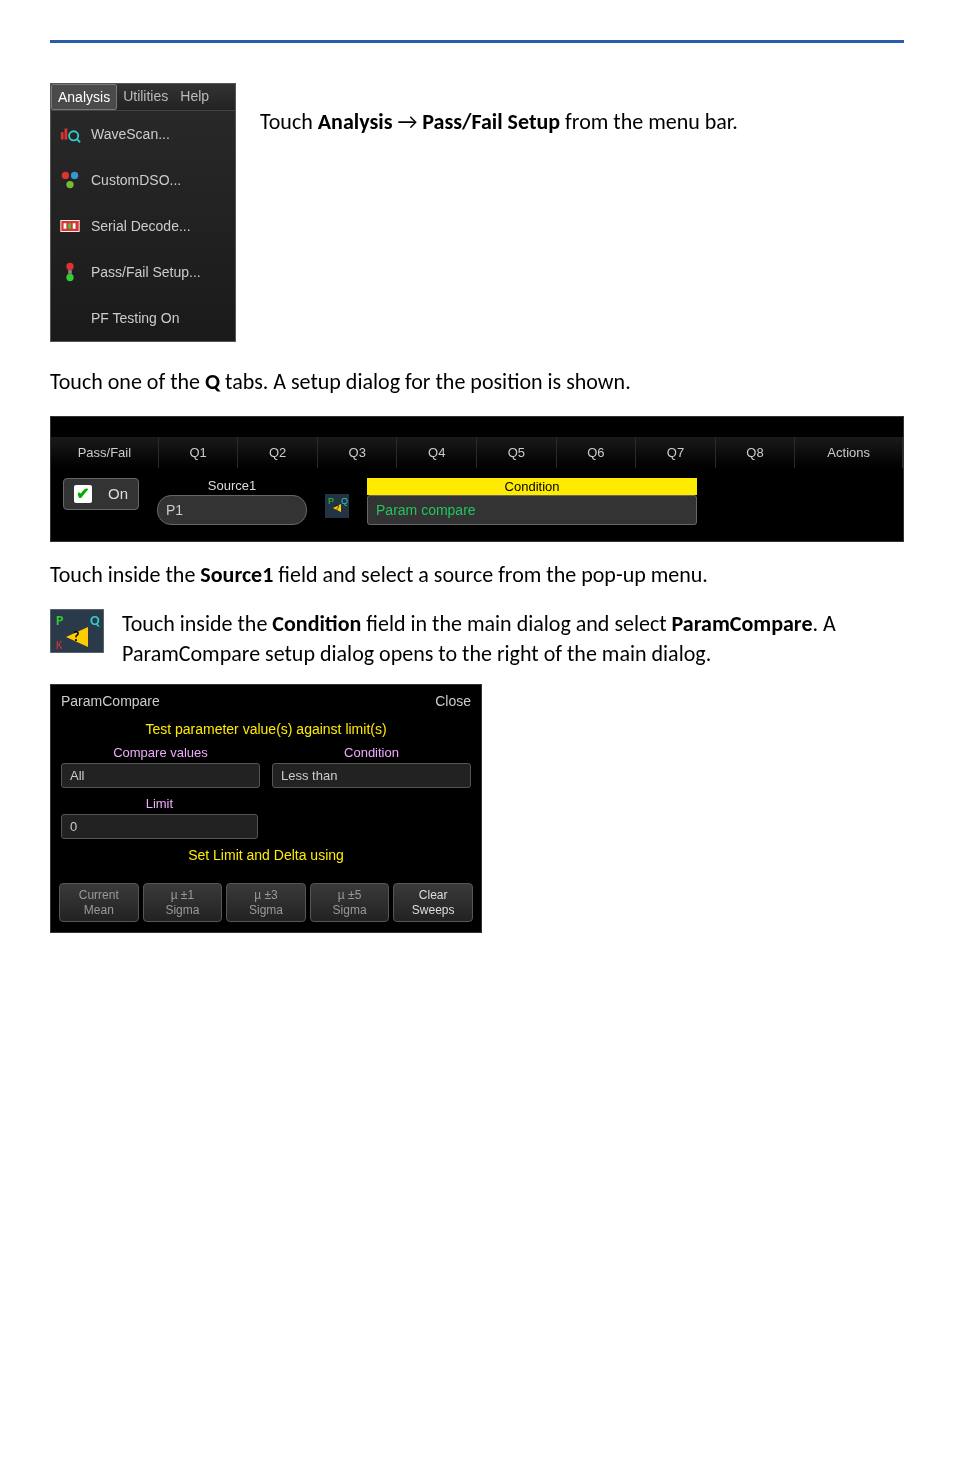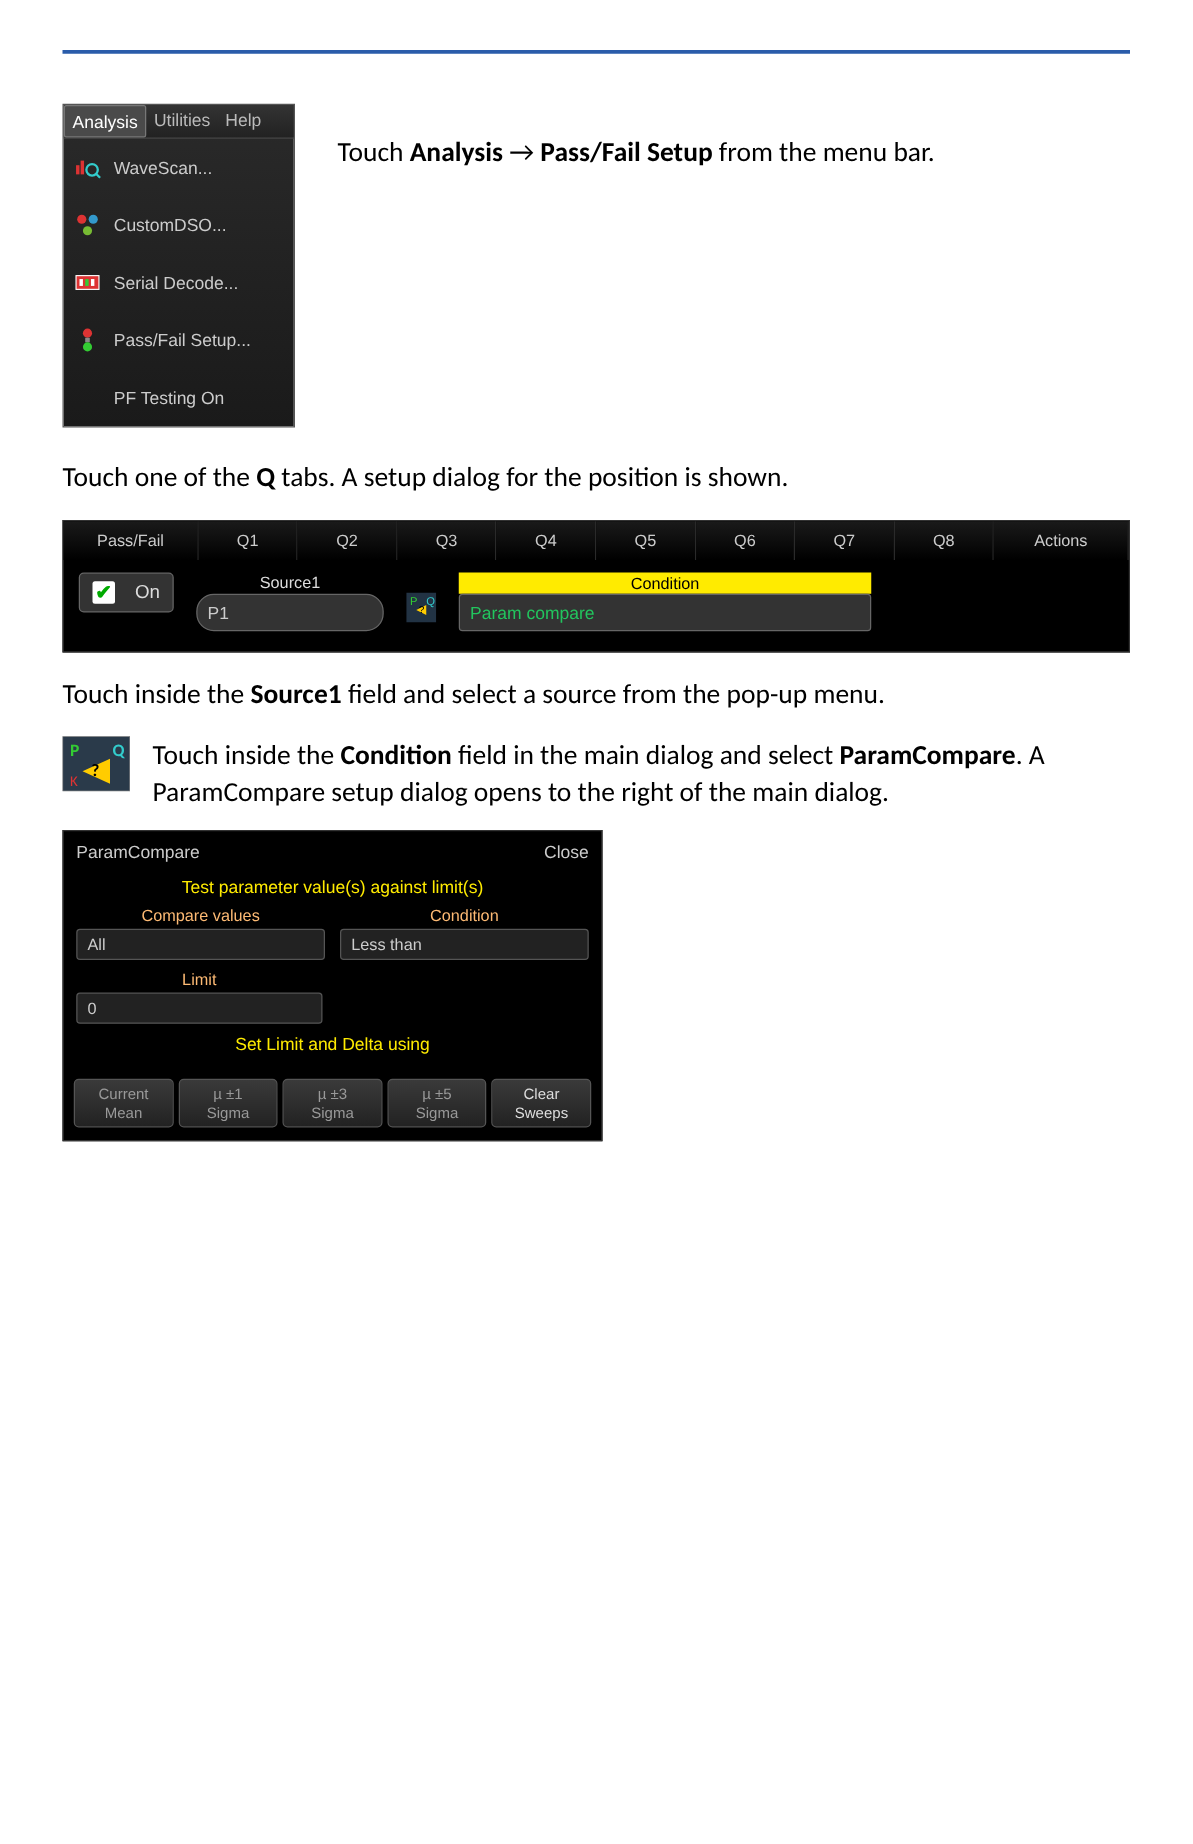--- a/index.html
+++ b/index.html
@@ -12,21 +12,21 @@
     width: 954px;
     box-sizing: border-box;
   }
   .top-rule {
     height: 3px;
     background: #2a5caa;
     margin-bottom: 40px;
   }
   .row1 {
     display: flex;
-    gap: 34px;
+    gap: 24px;
     margin-bottom: 25px;
   }
   .menu-panel {
     width: 184px;
     background: linear-gradient(#2a2a2a, #1a1a1a);
     border: 1px solid #555;
     font-family: Tahoma, Arial, sans-serif;
     font-size: 14px;
     color: #ccc;
   }
@@ -76,20 +76,21 @@
     background: #000;
   }
   .tab {
     flex: 1;
     text-align: center;
     padding: 8px 4px;
     font-size: 13px;
     border-right: 1px solid #2a2a2a;
     color: #ccc;
     background: linear-gradient(#1a1a1a,#000);
+    margin-top: 20px;
   }
   .tab.first { flex: 1.4; }
   .tabs-body {
     padding: 10px 12px 16px 12px;
   }
   .tabs-body-row {
     display: flex;
     align-items: flex-start;
     gap: 18px;
   }
@@ -210,21 +211,21 @@
     font-size: 14px;
   }
   .param-row {
     display: flex;
     padding: 4px 10px;
     gap: 12px;
   }
   .param-col {
     flex: 1;
   }
-  .param-col .lab { color: #fdba74; font-size: 13px; text-align: center; margin-bottom: 3px; }
+  .param-col .lab { color: #f0abfc; font-size: 13px; text-align: center; margin-bottom: 3px; }
   .param-col .field {
     background: #222;
     border: 1px solid #555;
     border-radius: 3px;
     padding: 4px 8px;
     color: #ccc;
     font-size: 13px;
   }
   .btn-row {
     display: flex;

